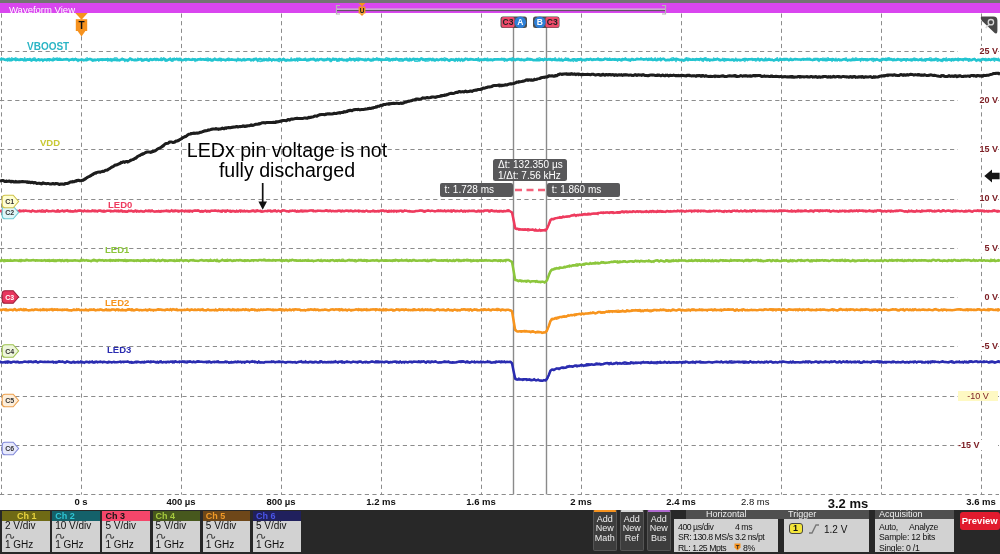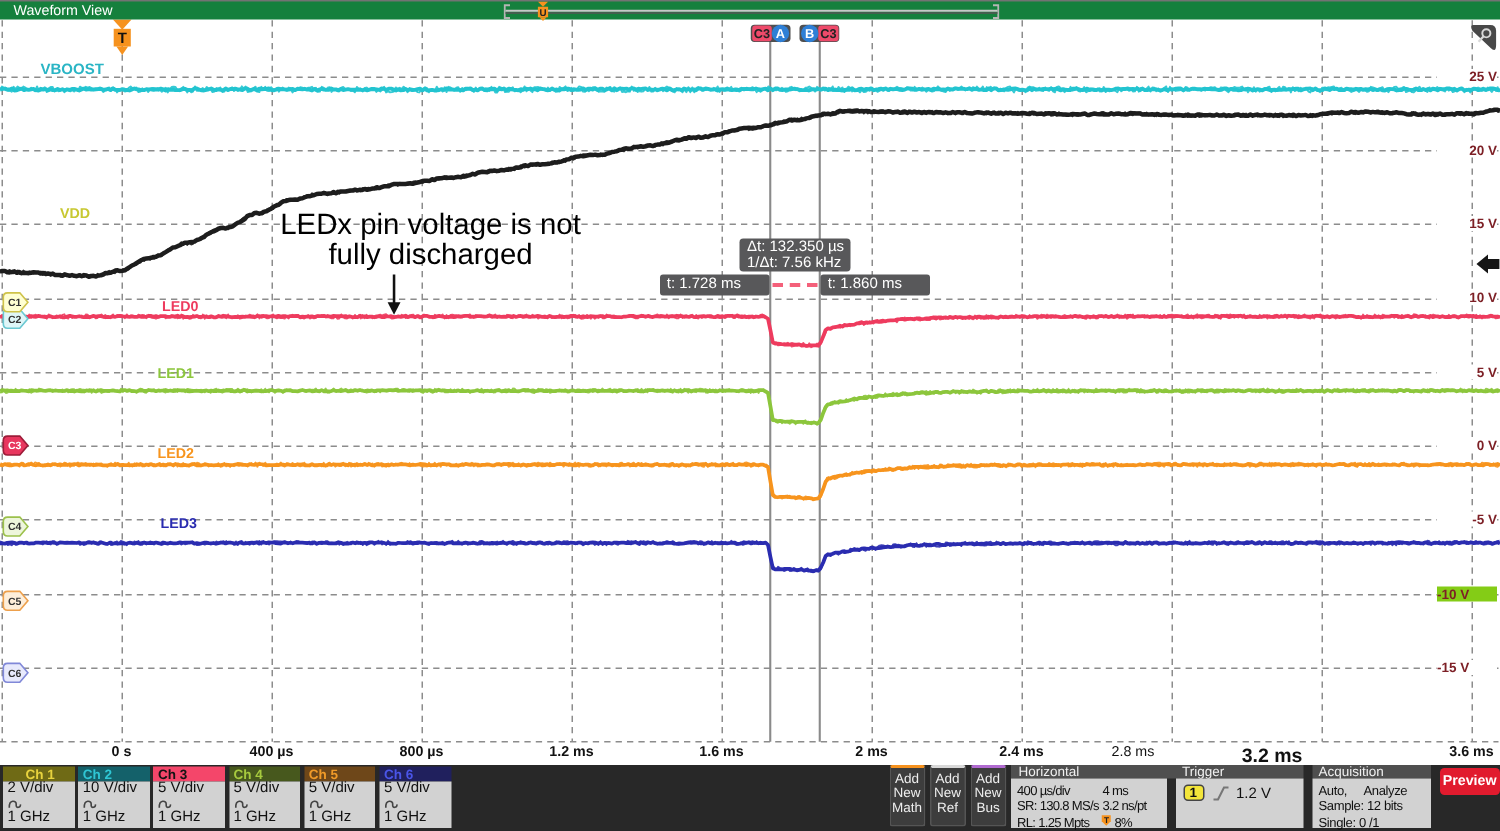--- a/index.html
+++ b/index.html
@@ -37,21 +37,21 @@
       <text x="9.8" y="204.1" font-size="7" font-weight="bold" fill="#333" text-anchor="middle" font-family="Liberation Sans, sans-serif">C1</text>
 <path d="M5,290.7 H13.2 L18.6,297.0 L13.2,303.3 H5 Q2.2,303.3 2.2,300.3 V293.7 Q2.2,290.7 5,290.7 Z" fill="#e8365e" stroke="#9c1c38" stroke-width="1.1"></path>
       <text x="9.8" y="299.6" font-size="7" font-weight="bold" fill="#fff" text-anchor="middle" font-family="Liberation Sans, sans-serif">C3</text>
 <path d="M5,344.7 H13.2 L18.6,351.0 L13.2,357.3 H5 Q2.2,357.3 2.2,354.3 V347.7 Q2.2,344.7 5,344.7 Z" fill="#eef6dc" stroke="#9cc14c" stroke-width="1.1"></path>
       <text x="9.8" y="353.6" font-size="7" font-weight="bold" fill="#333" text-anchor="middle" font-family="Liberation Sans, sans-serif">C4</text>
 <path d="M5,394.2 H13.2 L18.6,400.5 L13.2,406.8 H5 Q2.2,406.8 2.2,403.8 V397.2 Q2.2,394.2 5,394.2 Z" fill="#fdeeda" stroke="#eda04c" stroke-width="1.1"></path>
       <text x="9.8" y="403.1" font-size="7" font-weight="bold" fill="#333" text-anchor="middle" font-family="Liberation Sans, sans-serif">C5</text>
 <path d="M5,442.2 H13.2 L18.6,448.5 L13.2,454.8 H5 Q2.2,454.8 2.2,451.8 V445.2 Q2.2,442.2 5,442.2 Z" fill="#e8eafc" stroke="#8088d8" stroke-width="1.1"></path>
       <text x="9.8" y="451.1" font-size="7" font-weight="bold" fill="#333" text-anchor="middle" font-family="Liberation Sans, sans-serif">C6</text>
 </svg>
-<div class="abs" style="left:0;top:0;width:1000px;height:13px;background:#15803d;border-top:1px solid #737373">
+<div class="abs" style="left:0;top:0;width:1000px;height:13px;background:#d946ef;border-top:3px solid #737373">
 <div class="abs" style="left:9px;top:1px;color:#fff;font-size:9.5px">Waveform View</div>
 <svg width="340" height="13" style="position:absolute;left:332px;top:0">
 <path d="M8,2.5 H4.5 V11 H8" stroke="#b5b5b5" stroke-width="1.2" fill="none"></path>
 <path d="M330,2.5 H333.5 V11 H330" stroke="#b5b5b5" stroke-width="1.2" fill="none"></path>
 <path d="M5,6.2 H333" stroke="#c8c8c8" stroke-width="1.3" fill="none"></path>
 <path d="M5,7.6 H333" stroke="#555" stroke-width="1" fill="none"></path>
 <polygon points="26.5,0 33.5,0 30,3.5" fill="#f6921e"></polygon>
 <rect x="26.6" y="3.5" width="6.8" height="7" fill="#f6921e"></rect>
 <polygon points="27.6,10.5 32.4,10.5 30,13" fill="#f6921e"></polygon>
 <text x="30" y="9.5" font-size="6.5" font-weight="bold" fill="#222" text-anchor="middle" font-family="Liberation Sans, sans-serif">U</text>
@@ -64,21 +64,21 @@
 <div class="abs" style="left:105px;top:296.5px;color:#f7941d;font-size:9.5px;font-weight:bold">LED2</div>
 <div class="abs" style="left:107px;top:344px;color:#2a2cb0;font-size:9.5px;font-weight:bold">LED3</div>
 <div class="abs" style="left:137px;top:141px;width:300px;text-align:center;font-size:19.6px;color:#000;line-height:19.8px">LEDx pin voltage is not<br>fully discharged</div>
 <div class="abs" style="left:958px;top:45.5px;width:40px;text-align:right;font-size:9px;font-weight:bold;color:#7d2026;background:#fff">25 V</div>
 <div class="abs" style="left:958px;top:94.8px;width:40px;text-align:right;font-size:9px;font-weight:bold;color:#7d2026;background:#fff">20 V</div>
 <div class="abs" style="left:958px;top:144.1px;width:40px;text-align:right;font-size:9px;font-weight:bold;color:#7d2026;background:#fff">15 V</div>
 <div class="abs" style="left:958px;top:193.4px;width:40px;text-align:right;font-size:9px;font-weight:bold;color:#7d2026;background:#fff">10 V</div>
 <div class="abs" style="left:958px;top:242.7px;width:40px;text-align:right;font-size:9px;font-weight:bold;color:#7d2026;background:#fff">5 V</div>
 <div class="abs" style="left:958px;top:292.0px;width:40px;text-align:right;font-size:9px;font-weight:bold;color:#7d2026;background:#fff">0 V</div>
 <div class="abs" style="left:958px;top:341.3px;width:40px;text-align:right;font-size:9px;font-weight:bold;color:#7d2026;background:#fff">-5 V</div>
-<div class="abs" style="left:958px;top:390.6px;width:40px;text-align:left;font-size:9px;font-weight:bold;color:#7d2026;background:#84cc16">-10 V</div>
+<div class="abs" style="left:958px;top:390.6px;width:40px;text-align:center;font-size:9px;font-weight:normal;color:#7d2026;background:#fef9c3">-10 V</div>
 <div class="abs" style="left:958px;top:439.9px;width:40px;font-size:9px;font-weight:bold;color:#7d2026;background:#fff">-15 V</div>
 <div class="abs" style="left:41px;top:495.5px;width:80px;text-align:center;font-size:9.5px;font-weight:bold;color:#111">0 s</div>
 <div class="abs" style="left:141px;top:495.5px;width:80px;text-align:center;font-size:9.5px;font-weight:bold;color:#111">400 µs</div>
 <div class="abs" style="left:241px;top:495.5px;width:80px;text-align:center;font-size:9.5px;font-weight:bold;color:#111">800 µs</div>
 <div class="abs" style="left:341px;top:495.5px;width:80px;text-align:center;font-size:9.5px;font-weight:bold;color:#111">1.2 ms</div>
 <div class="abs" style="left:441px;top:495.5px;width:80px;text-align:center;font-size:9.5px;font-weight:bold;color:#111">1.6 ms</div>
 <div class="abs" style="left:541px;top:495.5px;width:80px;text-align:center;font-size:9.5px;font-weight:bold;color:#111">2 ms</div>
 <div class="abs" style="left:641px;top:495.5px;width:80px;text-align:center;font-size:9.5px;font-weight:bold;color:#111">2.4 ms</div>
 <div class="abs" style="left:741px;top:495.5px;width:80px;text-align:left;font-size:9.5px;font-weight:normal;color:#111">2.8 ms</div>
 <div class="abs" style="left:808px;top:495.5px;width:80px;text-align:center;font-size:13px;font-weight:bold;color:#111">3.2 ms</div>
@@ -132,21 +132,21 @@
 <div class="abs" style="left:253.0px;top:510.5px;width:47.6px;height:41.5px">
 <div class="abs" style="left:0;top:0;width:47.6px;height:10px;background:#20205d;color:#4a55e8;font-size:9px;font-weight:bold;line-height:10px;padding-left:3px">Ch 6</div>
 <div class="abs" style="left:0;top:10px;width:47.6px;height:31.5px;background:#d2d2d2;color:#111;font-size:10px;padding:0.5px 0 0 3px;line-height:10.5px">5 V/div<svg width="10" height="8" viewBox="0 0 10 8" style="display:block;margin-top:0.5px">
           <path d="M1.2,6.5 Q1,2.5 3.5,2.2 Q6,2.1 5.8,4.4 Q5.6,6.3 7.2,6.2 Q8.8,6.1 8.6,4.2" stroke="#444" stroke-width="1.1" fill="none"></path>
         </svg>1 GHz</div>
 </div>
 <div class="abs" style="left:592.5px;top:509.5px;width:24.5px;height:41px;background:#3d3d3d;border:1px solid #555;border-top:2.5px solid #f6921e;border-radius:2px;color:#eee;font-size:9px;line-height:9.8px;text-align:center;padding-top:3px">Add<br>New<br>Math</div>
 <div class="abs" style="left:619.5px;top:509.5px;width:24.5px;height:41px;background:#3d3d3d;border:1px solid #555;border-top:2.5px solid #d8d8d8;border-radius:2px;color:#eee;font-size:9px;line-height:9.8px;text-align:center;padding-top:3px">Add<br>New<br>Ref</div>
 <div class="abs" style="left:646.5px;top:509.5px;width:24.5px;height:41px;background:#3d3d3d;border:1px solid #555;border-top:2.5px solid #b06ad0;border-radius:2px;color:#eee;font-size:9px;line-height:9.8px;text-align:center;padding-top:3px">Add<br>New<br>Bus</div>
 <div class="abs" style="left:674px;top:509.5px;width:104px;height:42.5px">
-<div class="abs" style="left:0;top:0;width:119px;height:9.5px;background:#4f4f4f;color:#f0f0f0;font-size:9px;line-height:9.5px;padding-left:5px">Horizontal</div>
+<div class="abs" style="left:12px;top:0;width:119px;height:9.5px;background:#4f4f4f;color:#f0f0f0;font-size:9px;line-height:9.5px;padding-left:20px">Horizontal</div>
 <div class="abs" style="left:0;top:9.5px;width:104px;height:33px;background:#d2d2d2;color:#111;font-size:8.7px;letter-spacing:-0.45px;line-height:10px">
 <div class="abs" style="left:4px;top:2.5px">400 µs/div</div>
         <div class="abs" style="left:61px;top:2.5px">4 ms</div>
 <div class="abs" style="left:4px;top:13px">SR: 130.8 MS/s</div>
         <div class="abs" style="left:61px;top:13px">3.2 ns/pt</div>
 <div class="abs" style="left:4px;top:23.5px">RL: 1.25 Mpts</div>
 <svg width="7" height="8" style="position:absolute;left:60px;top:24px">
           <polygon points="0.5,0.5 6.5,0.5 6.5,4.5 3.5,7.5 0.5,4.5" fill="#f6921e"></polygon>
           <text x="3.5" y="5.8" font-size="5.5" font-weight="bold" fill="#222" text-anchor="middle" font-family="Liberation Sans, sans-serif">T</text>
         </svg>

